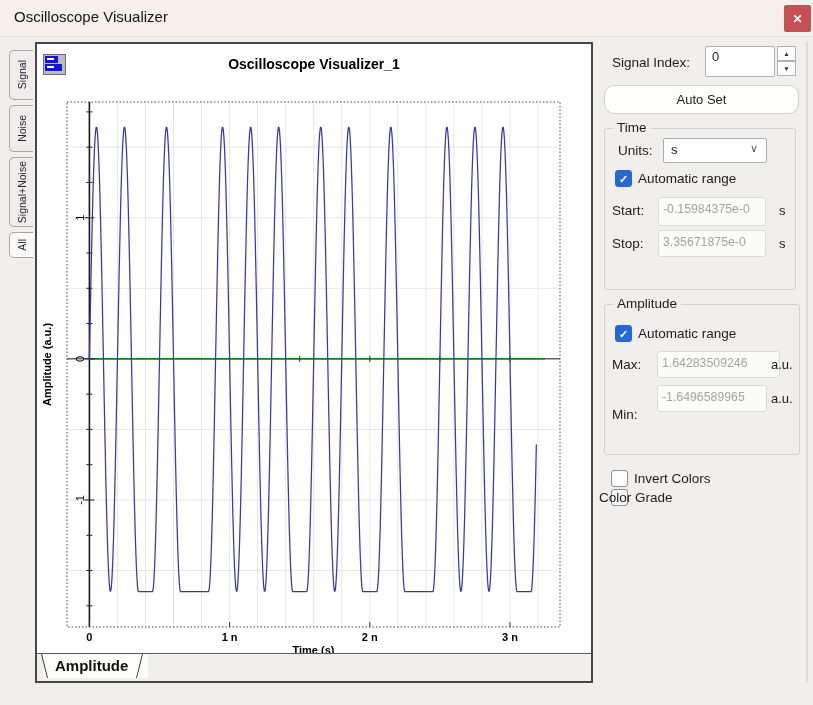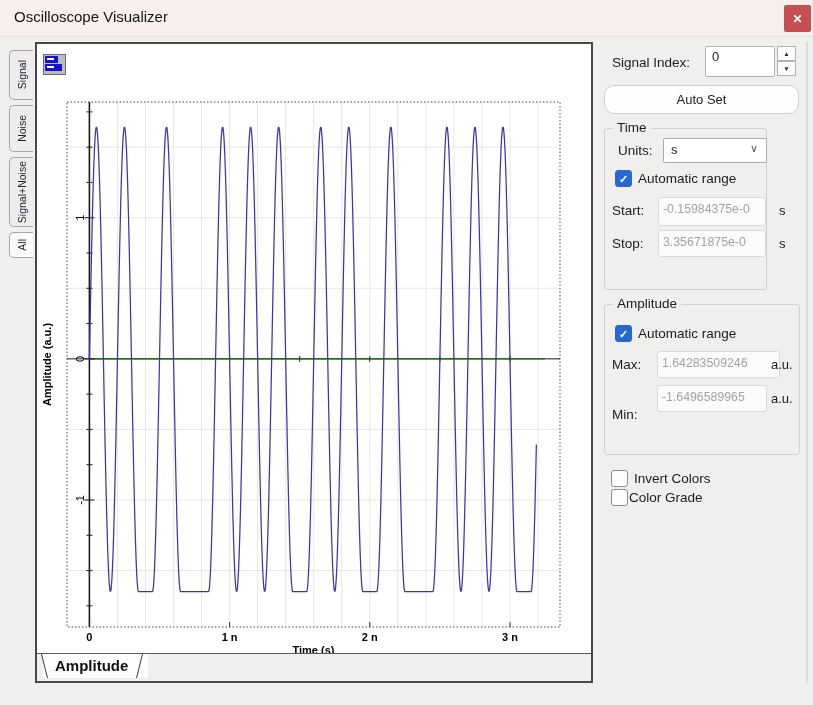--- a/index.html
+++ b/index.html
@@ -76,20 +76,21 @@
   </div>
   <div class="vtab active" style="top:232px;height:26px;">
     <span>All</span>
   </div>
 
   <div class="plot-panel">
     <div class="plot-icon">
       <div class="bar b1"></div>
         <div class="bar b2"></div>
     </div>
+    <div class="plot-title">Oscilloscope Visualizer_1</div>
     <svg id="plot-svg" width="554" height="610" viewBox="0 0 554 610">
         <line x1="80.44783613258687" y1="58" x2="80.44783613258687" y2="583" stroke="#e7e7e7" stroke-width="1"></line>
         <line x1="108.48658135608282" y1="58" x2="108.48658135608282" y2="583" stroke="#e7e7e7" stroke-width="1"></line>
         <line x1="136.5253265795788" y1="58" x2="136.5253265795788" y2="583" stroke="#e7e7e7" stroke-width="1"></line>
         <line x1="164.56407180307474" y1="58" x2="164.56407180307474" y2="583" stroke="#e7e7e7" stroke-width="1"></line>
         <line x1="192.6028170265707" y1="58" x2="192.6028170265707" y2="583" stroke="#e7e7e7" stroke-width="1"></line>
         <line x1="220.6415622500667" y1="58" x2="220.6415622500667" y2="583" stroke="#e7e7e7" stroke-width="1"></line>
         <line x1="248.68030747356264" y1="58" x2="248.68030747356264" y2="583" stroke="#e7e7e7" stroke-width="1"></line>
         <line x1="276.7190526970586" y1="58" x2="276.7190526970586" y2="583" stroke="#e7e7e7" stroke-width="1"></line>
         <line x1="304.75779792055454" y1="58" x2="304.75779792055454" y2="583" stroke="#e7e7e7" stroke-width="1"></line>
@@ -157,21 +158,21 @@
 
   <div class="lbl" style="left:612px;top:55px;">Signal Index:</div>
   <div class="textbox" style="left:705px;top:46px;width:70px;height:31px;">0</div>
   <div class="spinner">
     <div class="spin up"><span>▲</span></div>
     <div class="spin down"><span>▼</span></div>
   </div>
 
   <div class="btn" style="left:604px;top:85px;width:195px;height:29px;line-height:27px;">Auto Set</div>
 
-  <div class="group" style="left:604px;top:128px;width:163px;height:162px;">
+  <div class="group" style="left:604px;top:128px;width:192px;height:162px;">
     <span class="legend">Time</span>
   </div>
   <div class="lbl" style="left:618px;top:143px;">Units:</div>
   <div class="dropdown">
     <span>s</span>
     <span class="chev">∨</span>
   </div>
   <div class="cb checked" style="left:615px;top:170px;">
     <span>✓</span>
   </div>
@@ -193,16 +194,16 @@
   <div class="lbl" style="left:612px;top:357px;">Max:</div>
   <div class="field" style="left:657px;top:351px;width:123px;height:27px;">1.64283509246</div>
   <div class="unit" style="left:771px;top:357px;">a.u.</div>
   <div class="lbl" style="left:612px;top:391px;margin-top:16px;">Min:</div>
   <div class="field" style="left:657px;top:385px;width:110px;height:27px;">-1.6496589965</div>
   <div class="unit" style="left:771px;top:391px;">a.u.</div>
 
   <div class="cb unchecked" style="left:611px;top:470px;"></div>
   <div class="lbl" style="left:634px;top:471px;">Invert Colors</div>
   <div class="cb unchecked" style="left:611px;top:489px;"></div>
-  <div class="lbl" style="left:629px;top:490px;text-align:right;">Color Grade</div>
+  <div class="lbl" style="left:599px;top:490px;text-align:right;">Color Grade</div>
 
   <div class="vsep"></div>
 </div>
 
 </body></html>

